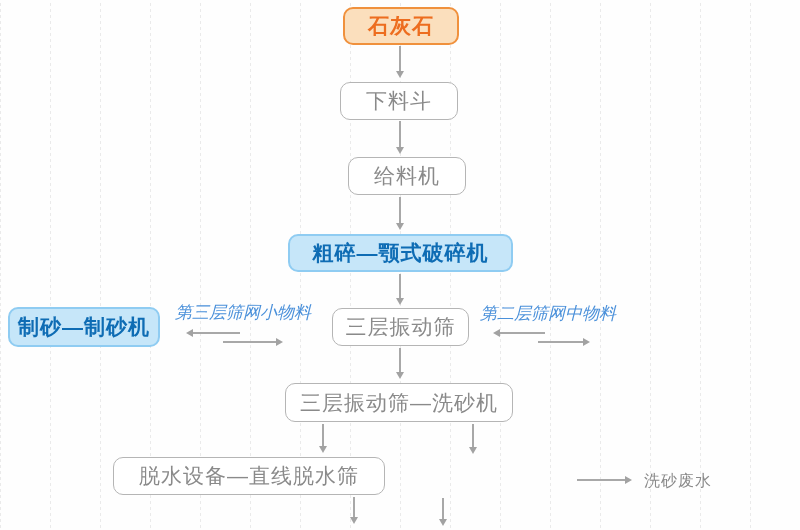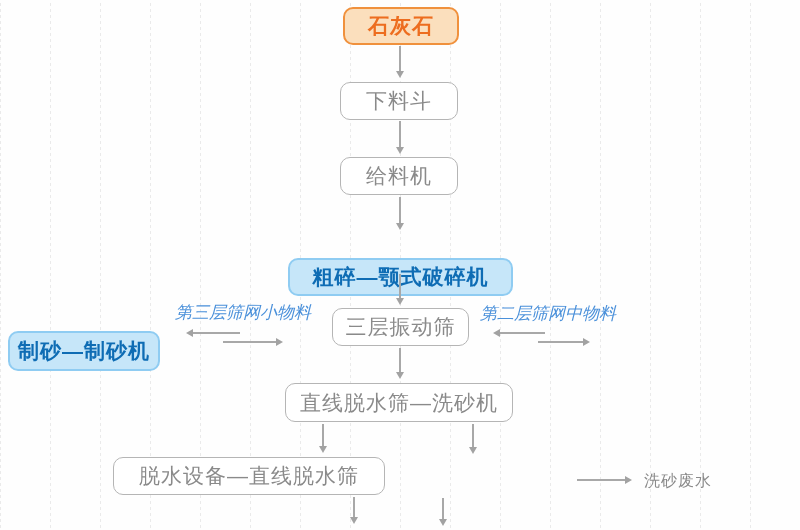--- a/index.html
+++ b/index.html
@@ -17,21 +17,21 @@
     padding-left: 48px;
   }
   .node{
     position:absolute;box-sizing:border-box;
     display:flex;align-items:center;justify-content:center;
     font-size:21px;letter-spacing:1px;white-space:nowrap;
     border-radius:10px;background:#fff;
   }
   .node.plain{border:1.5px solid #b5b5b5;color:#8a8a8a;text-align:center;}
   .node.source{border:2px solid #f0913d;background:#fbdfbd;color:#ed6d1f;font-weight:bold;}
-  .node.process{border:2px solid #8fccf2;background:#c6e6f9;color:#0e6cb4;font-weight:bold;margin-top:24px;}
+  .node.process{border:2px solid #8fccf2;background:#c6e6f9;color:#0e6cb4;font-weight:bold;}
   .av{position:absolute;width:0;border-left:2px solid #a8a8a8;}
   .av::after{
     content:"";position:absolute;bottom:-7px;left:-5px;
     border:4px solid transparent;border-top:7px solid #a2a2a2;border-bottom:none;
   }
   .ah{position:absolute;height:0;border-top:2px solid #a8a8a8;}
   .ah.right::after{
     content:"";position:absolute;right:-7px;top:-5px;
     border:4px solid transparent;border-left:7px solid #a2a2a2;border-right:none;
   }
@@ -44,30 +44,30 @@
 </style>
 </head>
 <body>
 
 <div class="canvas">
 
   <div class="node source" style="left:343px;top:7px;width:116px;height:38px">石灰石</div>
 
   <div class="node plain" style="left:340px;top:82px;width:118px;height:38px">下料斗</div>
 
-  <div class="node plain" style="left:340px;top:157px;width:118px;height:38px">给料机</div>
+  <div class="node plain" style="left:348px;top:157px;width:118px;height:38px">给料机</div>
 
   <div class="node process" style="left:288px;top:234px;width:225px;height:38px">粗碎—颚式破碎机</div>
 
   <div class="node process" style="left:8px;top:307px;width:152px;height:40px">制砂—制砂机</div>
 
   <div class="node plain" style="left:332px;top:308px;width:137px;height:38px">三层振动筛</div>
 
 
-  <div class="node plain" style="left:285px;top:383px;width:228px;height:39px">直线脱水筛—洗砂机</div>
+  <div class="node plain" style="left:285px;top:383px;width:228px;height:39px">三层振动筛—洗砂机</div>
 
   <div class="node plain" style="left:113px;top:457px;width:272px;height:38px">脱水设备—直线脱水筛</div>
 
 
   <div class="av" style="left:399px;top:46px;height:25px"></div>
   <div class="av" style="left:399px;top:121px;height:26px"></div>
   <div class="av" style="left:399px;top:197px;height:26px"></div>
   <div class="av" style="left:399px;top:274px;height:24px"></div>
   <div class="av" style="left:399px;top:348px;height:24px"></div>
   <div class="av" style="left:322px;top:424px;height:22px"></div>

